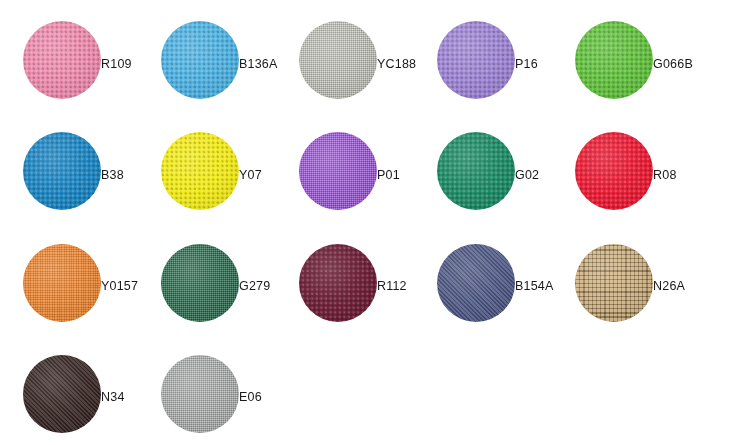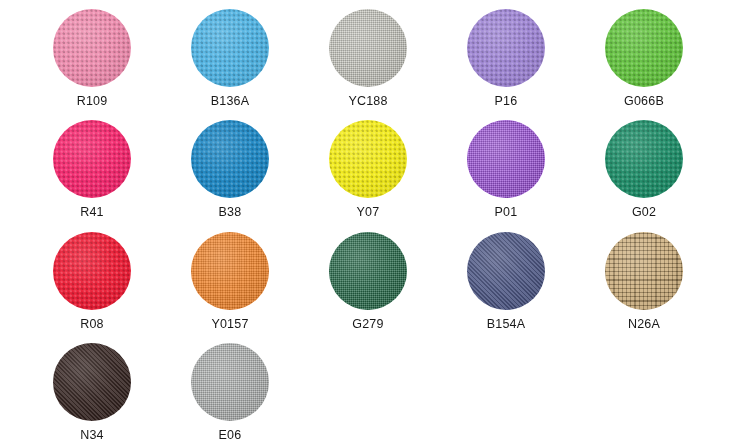--- a/index.html
+++ b/index.html
@@ -29,21 +29,21 @@
     width: 690px;
     height: 445px;
     margin: 0 auto;
     padding: 0;
     box-sizing: border-box;
   }
 
   .swatch-cell {
     position: relative;
     display: flex;
-    flex-direction: column;
+    flex-direction: row;
     align-items: center;
     justify-content: flex-start;
     padding-top: 9px;
     box-sizing: border-box;
   }
 
   .swatch-disc {
     position: relative;
     width: 78px;
     height: 78px;
@@ -141,27 +141,20 @@
         <div class="swatch-label">P16</div>
       </div>
       <div class="swatch-cell">
         <div class="swatch-disc" style="background: rgb(99, 194, 63);">
           <div class="tex tex-dots"></div>
           <div class="shade"></div>
         </div>
         <div class="swatch-label">G066B</div>
       </div>
       <div class="swatch-cell">
-        <div class="swatch-disc" style="background: rgb(245, 39, 110);">
-          <div class="tex tex-dots"></div>
-          <div class="shade"></div>
-        </div>
-        <div class="swatch-label">R41</div>
-      </div>
-      <div class="swatch-cell">
         <div class="swatch-disc" style="background: rgb(28, 135, 196);">
           <div class="tex tex-dots"></div>
           <div class="shade"></div>
         </div>
         <div class="swatch-label">B38</div>
       </div>
       <div class="swatch-cell">
         <div class="swatch-disc" style="background: rgb(242, 235, 24);">
           <div class="tex tex-dots"></div>
           <div class="shade"></div>
@@ -197,20 +190,27 @@
         <div class="swatch-label">Y0157</div>
       </div>
       <div class="swatch-cell">
         <div class="swatch-disc" style="background: rgb(31, 102, 68);">
           <div class="tex tex-fine"></div>
           <div class="shade"></div>
         </div>
         <div class="swatch-label">G279</div>
       </div>
       <div class="swatch-cell">
+        <div class="swatch-disc" style="background: rgb(110, 31, 55);">
+          <div class="tex tex-dots"></div>
+          <div class="shade"></div>
+        </div>
+        <div class="swatch-label">R112</div>
+      </div>
+      <div class="swatch-cell">
         <div class="swatch-disc" style="background: rgb(75, 85, 131);">
           <div class="tex tex-twill"></div>
           <div class="shade"></div>
         </div>
         <div class="swatch-label">B154A</div>
       </div>
       <div class="swatch-cell">
         <div class="swatch-disc" style="background: rgb(198, 164, 107);">
           <div class="tex tex-grid"></div>
           <div class="shade"></div>

